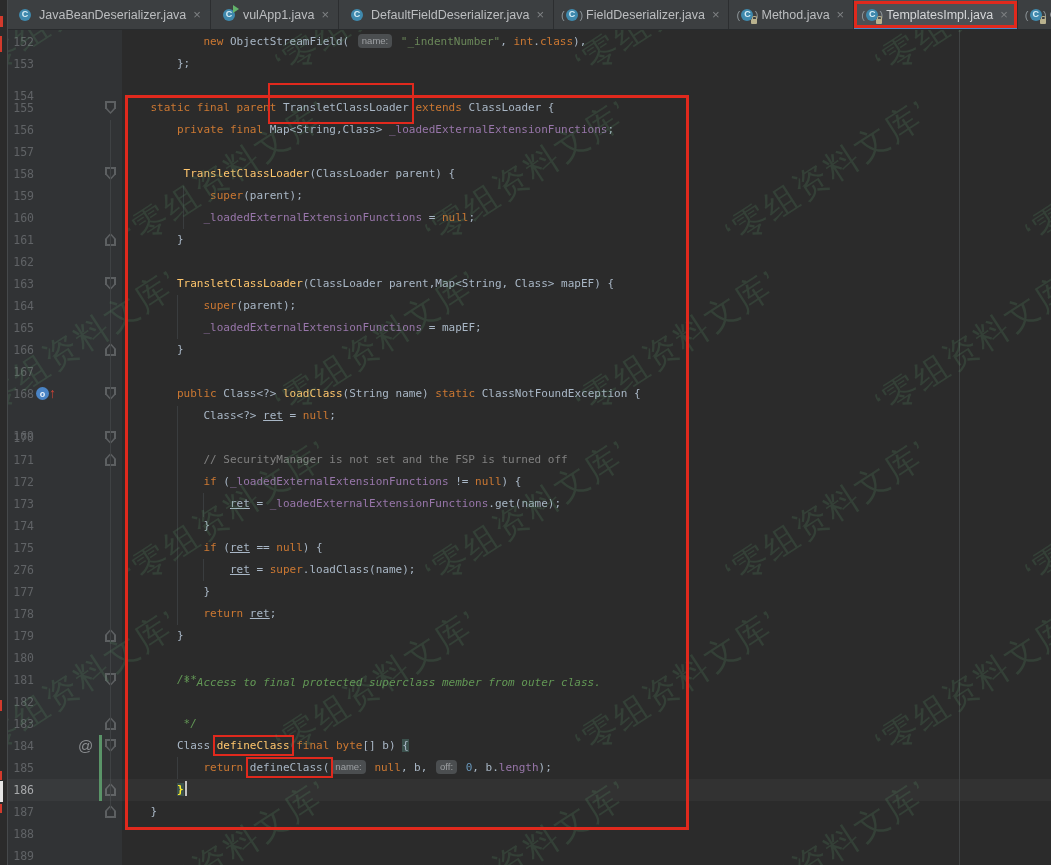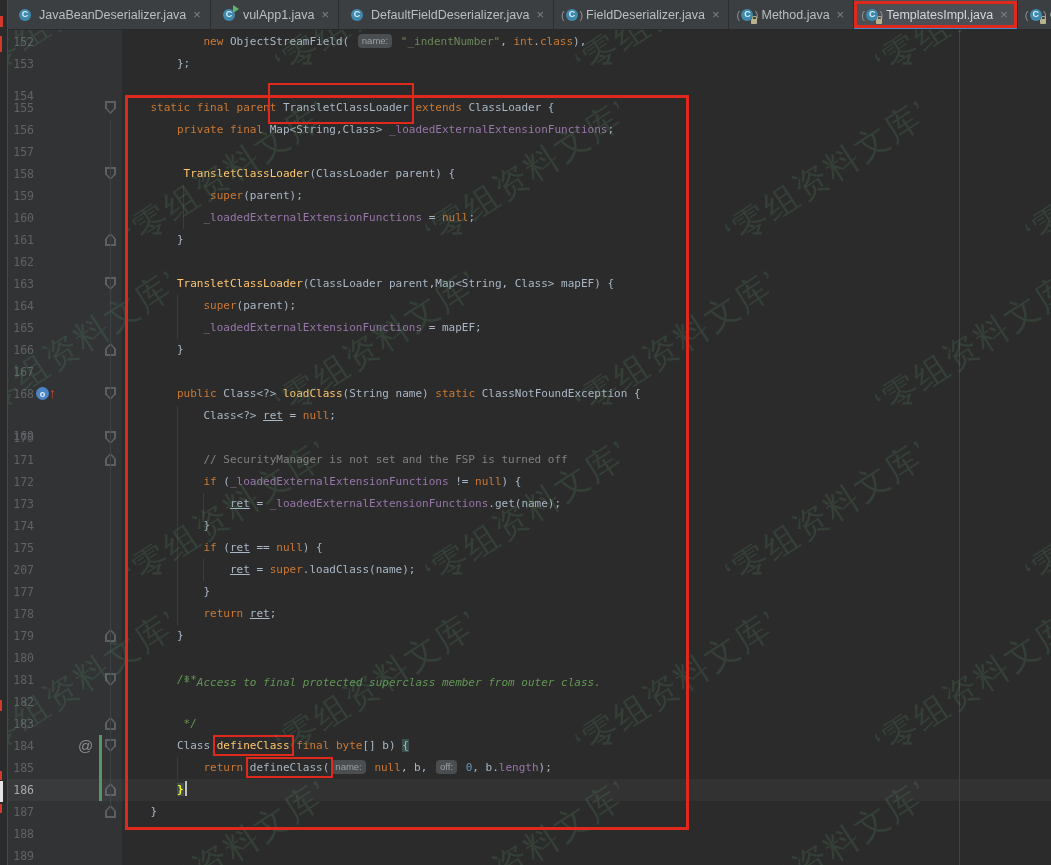--- a/index.html
+++ b/index.html
@@ -227,21 +227,21 @@
     <div class="fold up" style="top: 453px; position: absolute;"></div>
     <div class="cline" style="top: 449px;"><span class="ctext"><span class="s-cmt">            // SecurityManager is not set and the FSP is turned off</span></span></div>
     <div class="lnum" style="top: 471px;">172</div>
     <div class="cline" style="top: 471px;"><span class="ctext"><span class="s-pl">            </span><span class="s-kw">if</span><span class="s-pl"> (</span><span class="s-fld">_loadedExternalExtensionFunctions</span><span class="s-pl"> != </span><span class="s-kw">null</span><span class="s-pl">) {</span></span></div>
     <div class="lnum" style="top: 493px;">173</div>
     <div class="cline" style="top: 493px;"><span class="ctext"><span class="s-pl">                </span><span class="s-und">ret</span><span class="s-pl"> = </span><span class="s-fld">_loadedExternalExtensionFunctions</span><span class="s-pl">.get(name);</span></span></div>
     <div class="lnum" style="top: 515px;">174</div>
     <div class="cline" style="top: 515px;"><span class="ctext"><span class="s-pl">            }</span></span></div>
     <div class="lnum" style="top: 537px;">175</div>
     <div class="cline" style="top: 537px;"><span class="ctext"><span class="s-pl">            </span><span class="s-kw">if</span><span class="s-pl"> (</span><span class="s-und">ret</span><span class="s-pl"> == </span><span class="s-kw">null</span><span class="s-pl">) {</span></span></div>
-    <div class="lnum" style="top: 559px;">207</div>
+    <div class="lnum" style="top: 559px;">276</div>
     <div class="cline" style="top: 559px;"><span class="ctext"><span class="s-pl">                </span><span class="s-und">ret</span><span class="s-pl"> = </span><span class="s-kw">super</span><span class="s-pl">.loadClass(name);</span></span></div>
     <div class="lnum" style="top: 581px;">177</div>
     <div class="cline" style="top: 581px;"><span class="ctext"><span class="s-pl">            }</span></span></div>
     <div class="lnum" style="top: 603px;">178</div>
     <div class="cline" style="top: 603px;"><span class="ctext"><span class="s-pl">            </span><span class="s-kw">return</span><span class="s-pl"> </span><span class="s-und">ret</span><span class="s-pl">;</span></span></div>
     <div class="lnum" style="top: 625px;">179</div>
     <div class="fold up" style="top: 629px; position: absolute;"></div>
     <div class="cline" style="top: 625px;"><span class="ctext"><span class="s-pl">        }</span></span></div>
     <div class="lnum" style="top: 647px;">180</div>
     <div class="cline" style="top: 647px;"><span class="ctext"></span></div>

